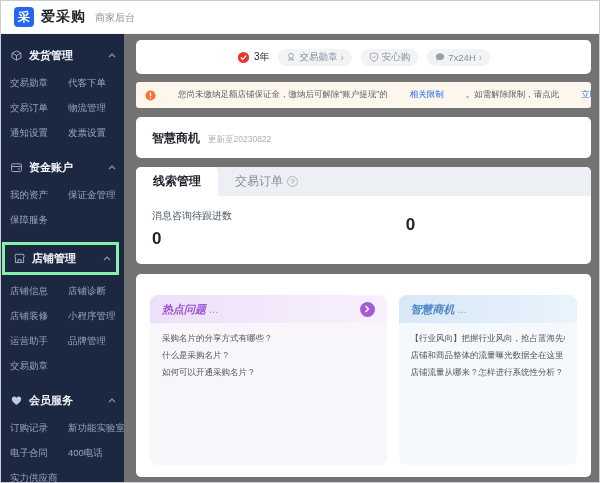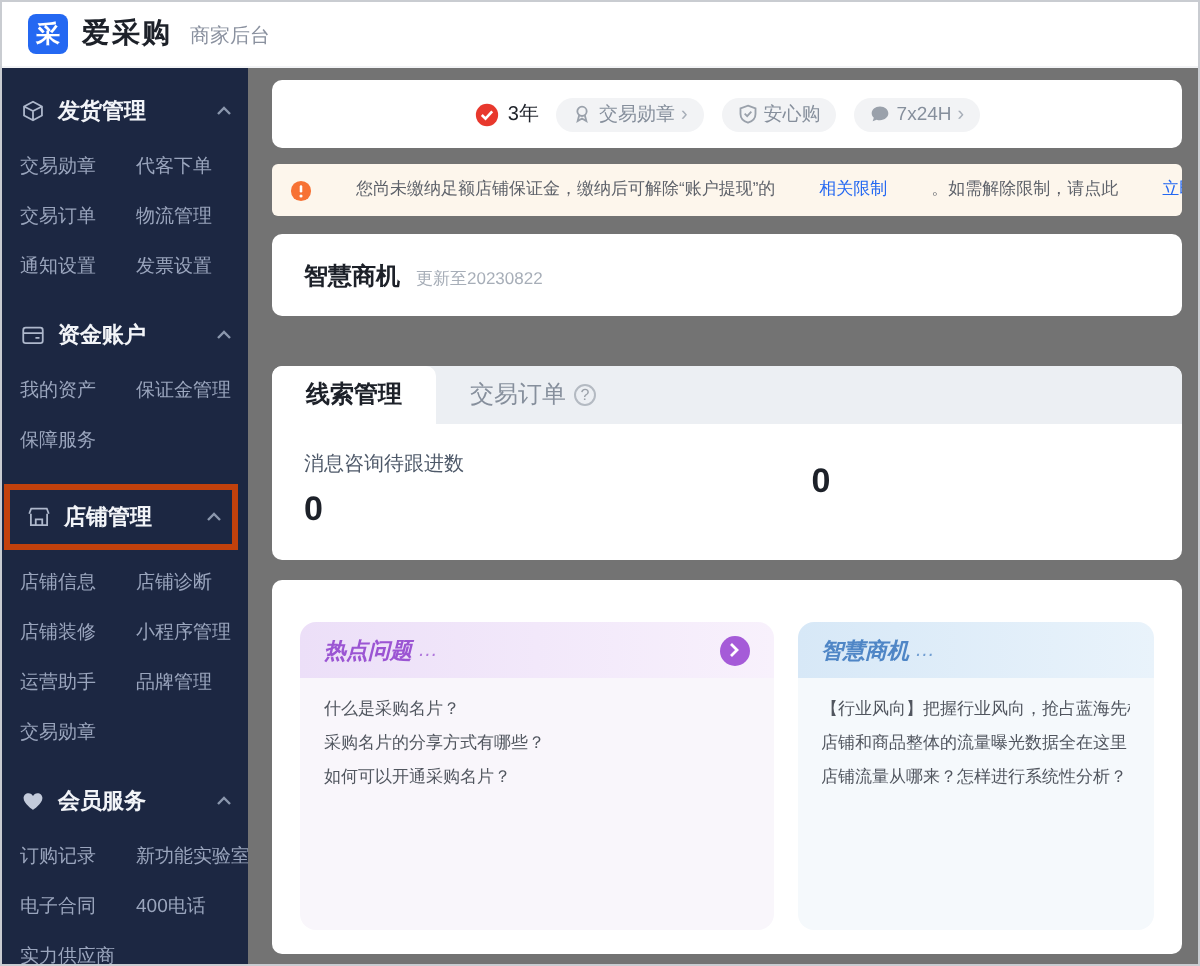--- a/index.html
+++ b/index.html
@@ -15,21 +15,21 @@
 
   .frame-body { flex:1; display:flex; overflow:hidden; }
 
   
   .sidebar { width:123px; flex:none; background:#1c2742; color:#aeb8cc; overflow:hidden; padding-top:6px; display:flex; flex-direction:column; }
   .sec-head { display:flex; align-items:center; gap:6px; padding:8px 8px 6px 9px; white-space:nowrap; }
   .sec-title { font-size:11px; font-weight:bold; color:#f2f4f8; }
   .sec-head .chev { margin-left:auto; display:flex; }
   .sec-items { display:grid; grid-template-columns:54px auto; column-gap:4px; row-gap:12px; padding:8px 2px 12px 9px; }
   .side-link { font-size:9.5px; color:#9aa5bd; text-decoration:none; white-space:nowrap; cursor:pointer; }
-  .highlight-box { border:3px solid #c2410c; margin:3px 5px 2px 1px; }
+  .highlight-box { border:3px solid #86efac; margin:3px 5px 2px 1px; }
   .highlight-box .sec-head { padding:6px 5px 6px 8px; }
   .sicon { display:flex; flex:none; }
 
   
   .main { flex:1; background:#737373; padding:6px 8px 5px 12px; display:flex; flex-direction:column; overflow:hidden; }
   .card { background:#fff; border-radius:5px; }
 
   .badge-card { height:34px; flex:none; display:flex; align-items:center; justify-content:center; gap:9px; }
   .years { display:flex; align-items:center; gap:4px; font-size:10px; color:#1d2129; }
   .pill { display:inline-flex; align-items:center; gap:3px; background:#f2f3f5; border-radius:9px; height:17px; padding:0 8px; font-size:9.5px; color:#868f9c; cursor:pointer; }
@@ -43,21 +43,21 @@
   .biz-title { font-size:12px; font-weight:bold; color:#1d2129; }
   .biz-updated { font-size:8.5px; color:#a7aeb8; }
   .biz-stats { display:grid; grid-template-columns:38% 34% 28%; margin-top:14px; }
   .stat-label { font-size:10px; color:#4e5969; }
   .stat-value { font-size:19px; font-weight:bold; color:#1d2129; margin-top:5px; }
   .stat-delta { font-size:9px; margin-top:7px; }
   .delta-up { color:#f53f3f; }
   .delta-flat { color:#c2c7cf; }
   .delta-down { color:#27b994; }
 
-  .leads { margin-top:25px; flex:none; overflow:hidden; }
+  .leads { margin-top:9px; flex:none; overflow:hidden; }
   .tabstrip { background:#eceff3; height:29px; display:flex; align-items:stretch; border-radius:5px 5px 0 0; }
   .tab { display:flex; align-items:center; gap:4px; padding:0 17px; font-size:12px; color:#868f9c; cursor:pointer; }
   .tab.active { background:#fff; border-radius:5px 5px 0 0; color:#1d2129; font-weight:bold; }
   .help-circle { width:11px; height:11px; border:1px solid #b4bac2; border-radius:50%; font-size:8px; color:#9aa0a8; display:inline-flex; align-items:center; justify-content:center; }
   .leads-stats { display:grid; grid-template-columns:60% 40%; padding:13px 16px 15px; }
   .lead-label { font-size:10px; color:#4e5969; }
   .lead-value { font-size:17px; font-weight:bold; color:#1d2129; margin-top:6px; }
 
   .guide { margin-top:10px; flex:1; padding:11px 14px 12px; display:flex; flex-direction:column; overflow:hidden; }
   .guide-title { font-size:11px; font-weight:bold; color:#1d2129; flex:none; }
@@ -282,22 +282,22 @@
             <div class="gcard-head">
               <span class="gcard-title">热点问题</span>
               <span class="gcard-suffix">…</span>
               <span class="circle-btn">
                 <svg width="6" height="8" viewBox="0 0 6 8">
                     <polyline points="1.5,1 4.5,4 1.5,7" fill="none" stroke="#fff" stroke-width="1.4"></polyline>
                   </svg>
               </span>
             </div>
             <ul class="gcard-list">
+              <li>采购名片的分享方式有哪些？</li>
               <li>什么是采购名片？</li>
-              <li>采购名片的分享方式有哪些？</li>
               <li>如何可以开通采购名片？</li>
 
             </ul>
           </div>
 
           <div class="gcard blue">
             <div class="gcard-head">
               <span class="gcard-title">智慧商机</span>
               <span class="gcard-suffix">…</span>
             </div>

